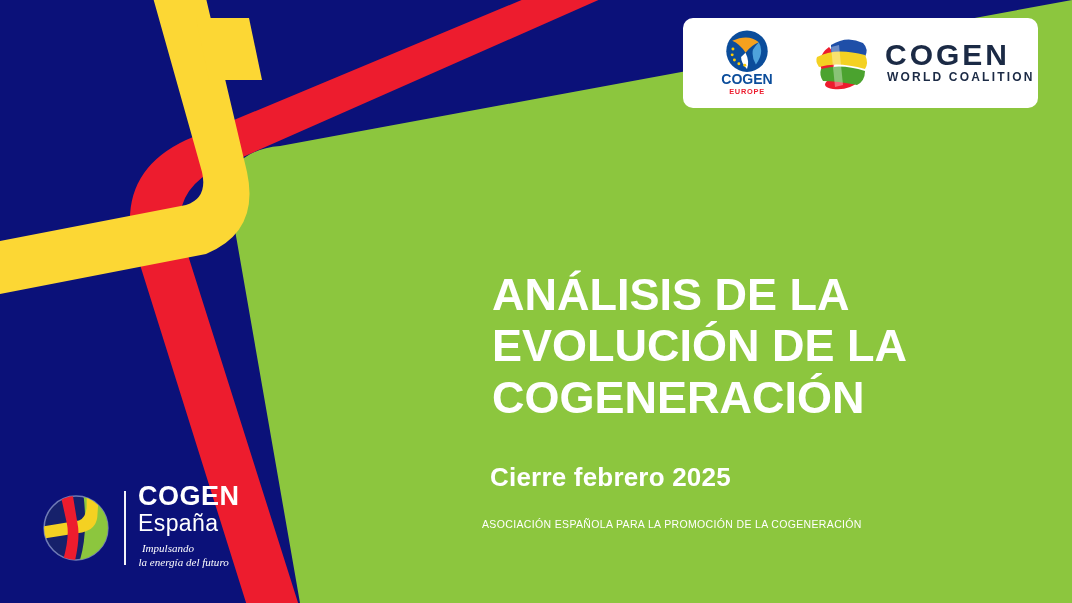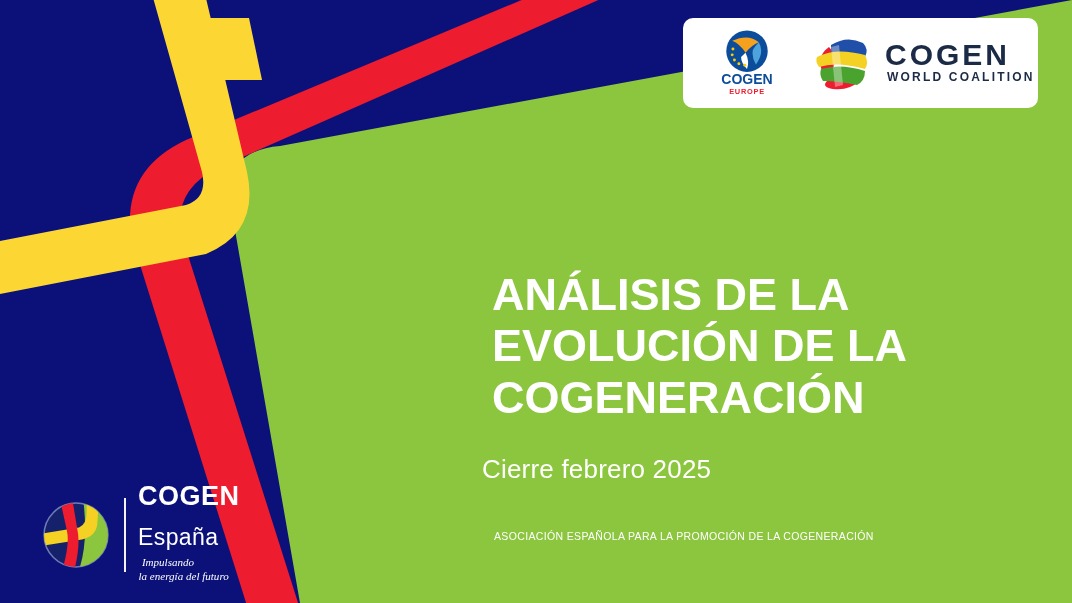--- a/index.html
+++ b/index.html
@@ -64,31 +64,31 @@
     font-size: 45px;
     font-weight: bold;
     line-height: 1.14;
     letter-spacing: 0px;
     white-space: pre-line;
   }
   #slide-subtitle {
     position: absolute;
     left: 478px;
     top: 450px;
-    margin: 4px;
+    margin: 12px;
     color: #ffffff;
     font-size: 26px;
-    font-weight: normal;
+    font-weight: bold;
     letter-spacing: 0.2px;
   }
   #slide-caption {
     position: absolute;
     left: 478px;
     top: 514px;
-    margin: 16px;
+    margin: 4px;
     color: #ffffff;
     font-size: 10.5px;
     font-weight: normal;
     letter-spacing: 0.35px;
   }
 
   
   #espana-logo {
     position: absolute;
     left: 38px;
@@ -119,21 +119,21 @@
     color: #ffffff;
     font-size: 27px;
     font-weight: bold;
     letter-spacing: 0.5px;
   }
   #espana-country {
     color: #ffffff;
     font-size: 23px;
     font-weight: 300;
     letter-spacing: 0.4px;
-    margin-top: 16px;
+    margin-top: 2px;
   }
   #espana-tagline {
     margin-top: 4px;
     width: 120px;
     height: 34px;
   }
 </style>
 </head>
 <body>
 

